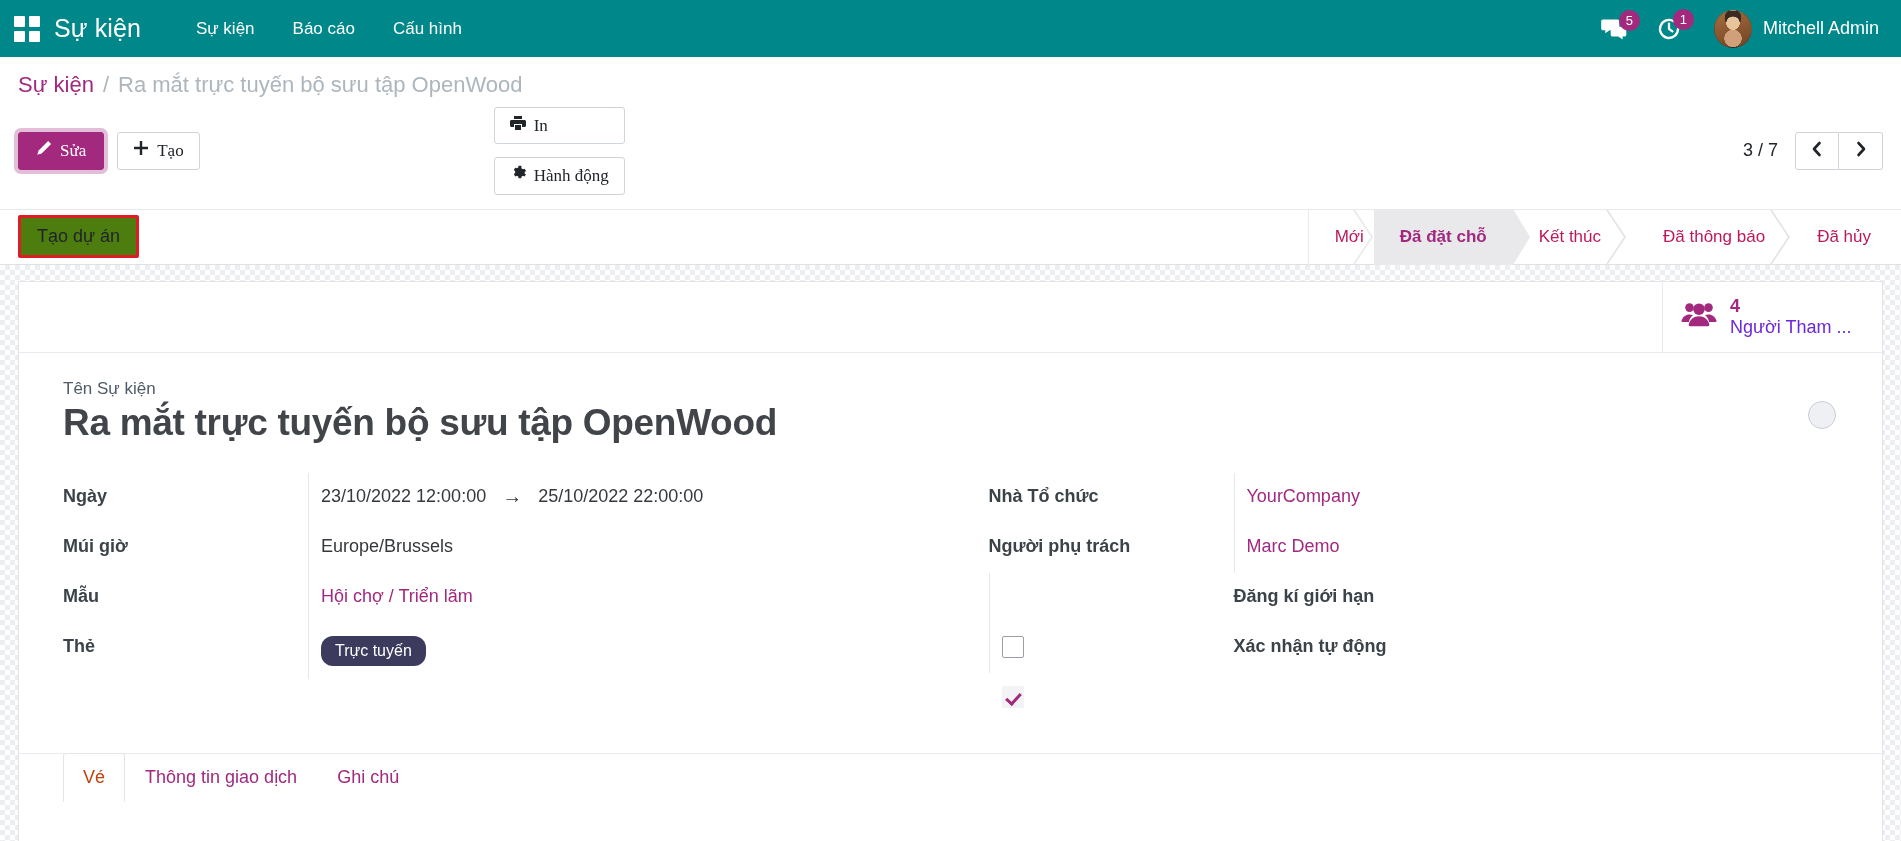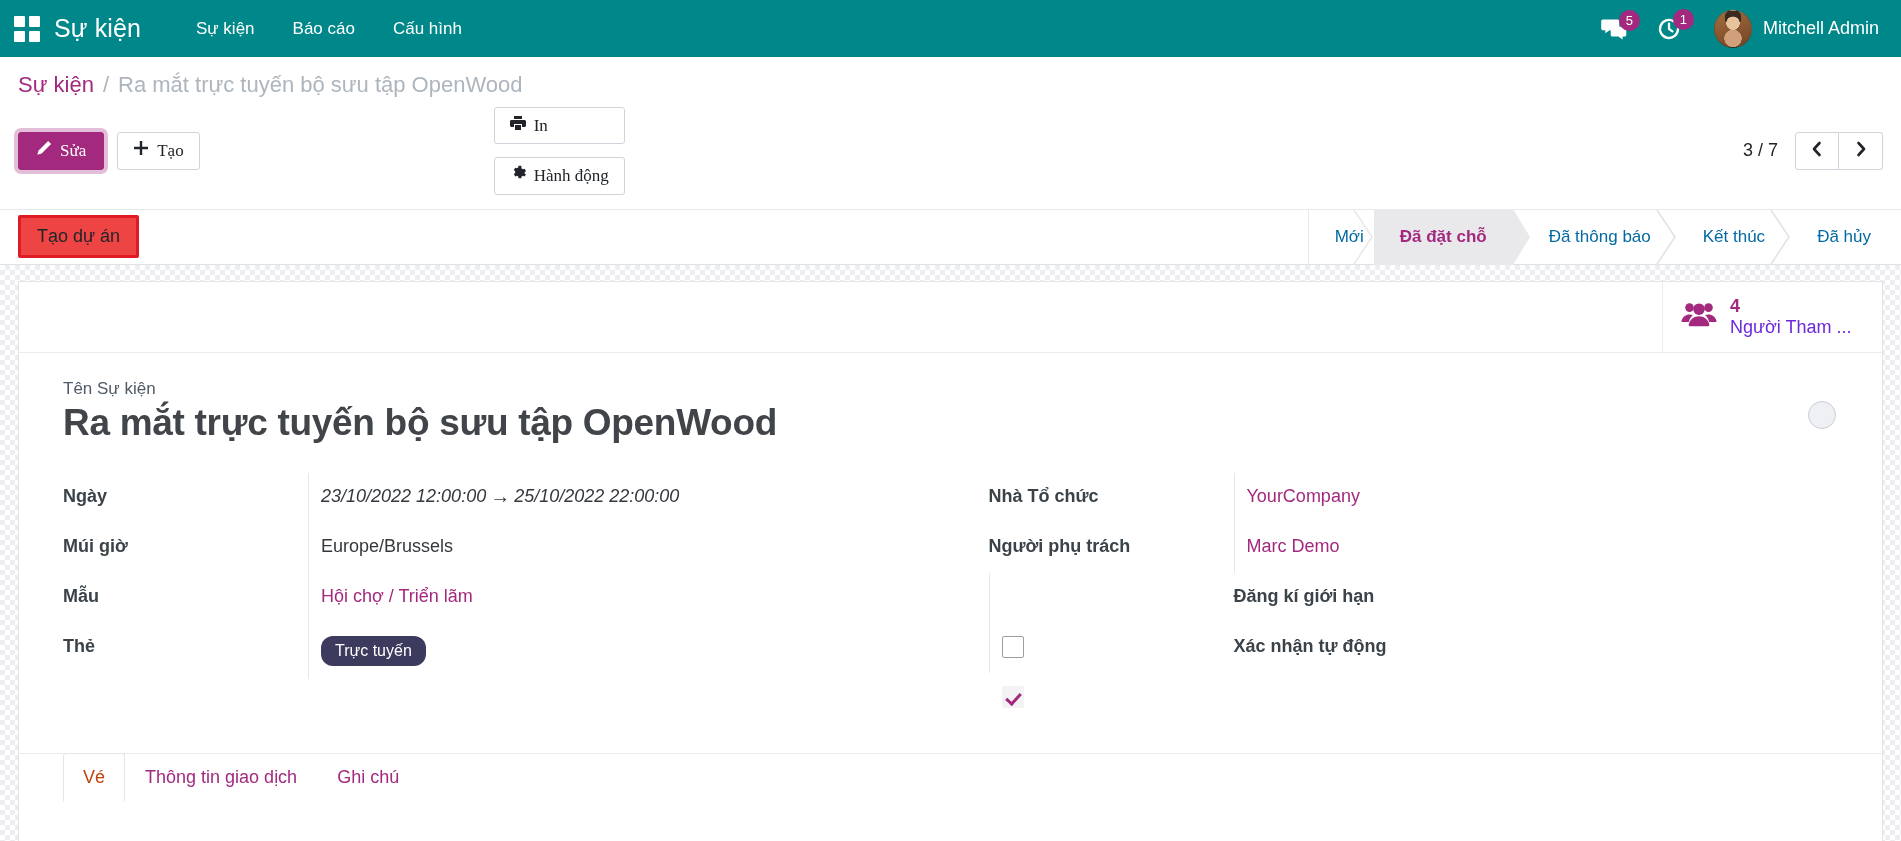--- a/index.html
+++ b/index.html
@@ -179,42 +179,42 @@
   .btn-highlight {
     border: 3px solid #e01b24;
     border-radius: 2px;
     padding: 0;
     background: #fff;
     display: inline-block;
   }
   .btn-highlight .inner {
     font-size: 18px;
     padding: 8px 16px;
-    background: #ef4444;
+    background: #4d7c0f;
     color: #212529;
     border: none;
     cursor: pointer;
     font-family: inherit;
     display: block;
     white-space: nowrap;
   }
   .statusbar {
     margin-left: auto;
     display: flex;
     align-items: stretch;
     height: 56px;
     border-left: 1px solid #e7e9ed;
   }
   .st-step {
     position: relative;
     display: flex;
     align-items: center;
     padding: 0 26px 0 26px;
     font-size: 17px;
-    color: #0369a1;
+    color: #be185d;
     cursor: pointer;
     white-space: nowrap;
     background: transparent;
   }
   .st-step .arrow-line {
     position: absolute;
     right: -1px; top: 0;
     width: 22px; height: 100%;
     pointer-events: none;
   }
@@ -328,21 +328,21 @@
   .fvalue {
     font-size: 18px;
     color: #35393d;
     padding: 13px 0 13px 12px;
     border-left: 1px solid #e5e7ea;
     line-height: 1.2;
     min-height: 50px;
   }
   .fvalue.nobar { border-left: 1px solid transparent; }
   .link-val { color: #a2297e; cursor: pointer; }
-  .date-range { display: inline-flex; align-items: flex-start; gap: 4px; font-style: italic; }
+  .date-range { display: inline-flex; align-items: flex-start; gap: 16px; }
   .arrow-ico { color: #35393d; font-size: 20px; line-height: 1; }
   .tag-pill {
     display: inline-block;
     background: #3c3b5e;
     color: #ffffff;
     border-radius: 12px;
     padding: 5px 14px 6px 14px;
     font-size: 16px;
     cursor: pointer;
   }
@@ -520,29 +520,29 @@
       <span>Mới</span>
       <svg class="arrow-line" viewBox="0 0 22 56" preserveAspectRatio="none">
         <path d="M1 1 L19 28 L1 55" fill="none" stroke="#e9e9eb" stroke-width="1.6"></path>
       </svg>
     </div>
 
     <div class="st-step active">
       <span>Đã đặt chỗ</span>
     </div>
 
-    <div class="st-step" style="padding-left:36px">
-      <span>Đã thông báo</span>
+    <div class="st-step">
+      <span>Kết thúc</span>
       <svg class="arrow-line" viewBox="0 0 22 56" preserveAspectRatio="none">
         <path d="M1 1 L19 28 L1 55" fill="none" stroke="#e3e3e6" stroke-width="1.6"></path>
       </svg>
     </div>
 
-    <div class="st-step">
-      <span>Kết thúc</span>
+    <div class="st-step" style="padding-left:36px">
+      <span>Đã thông báo</span>
       <svg class="arrow-line" viewBox="0 0 22 56" preserveAspectRatio="none">
         <path d="M1 1 L19 28 L1 55" fill="none" stroke="#e3e3e6" stroke-width="1.6"></path>
       </svg>
     </div>
 
     <div class="st-step" style="padding-right:12px">
       <span>Đã hủy</span>
     </div>
   </div>
 </div>

